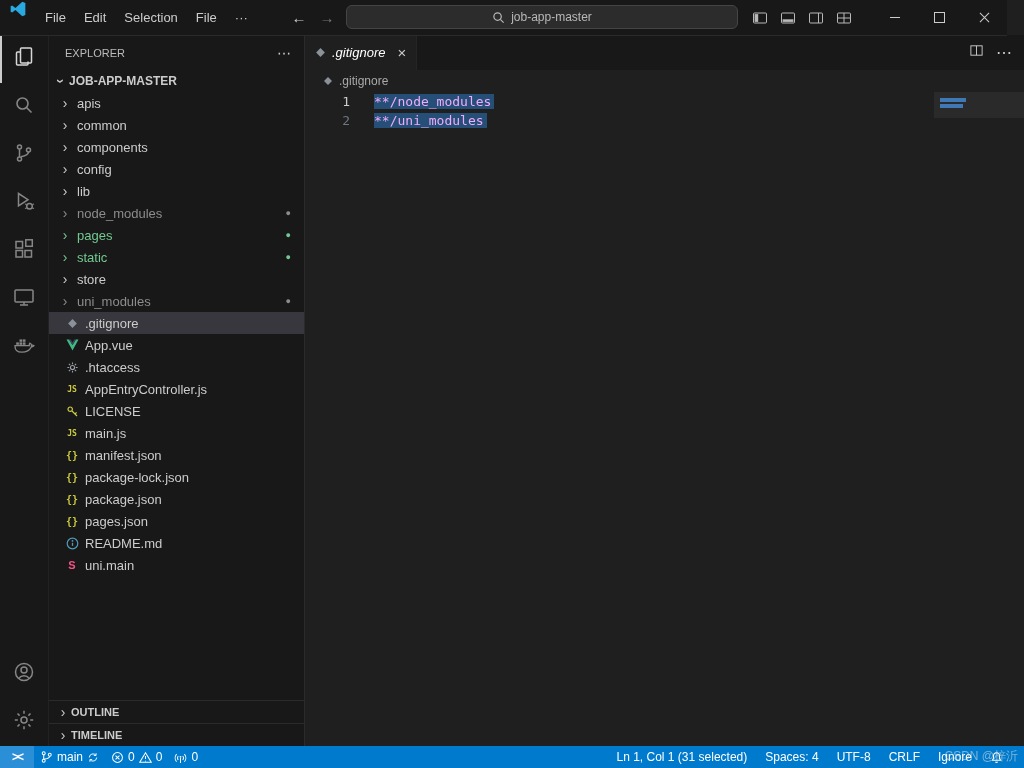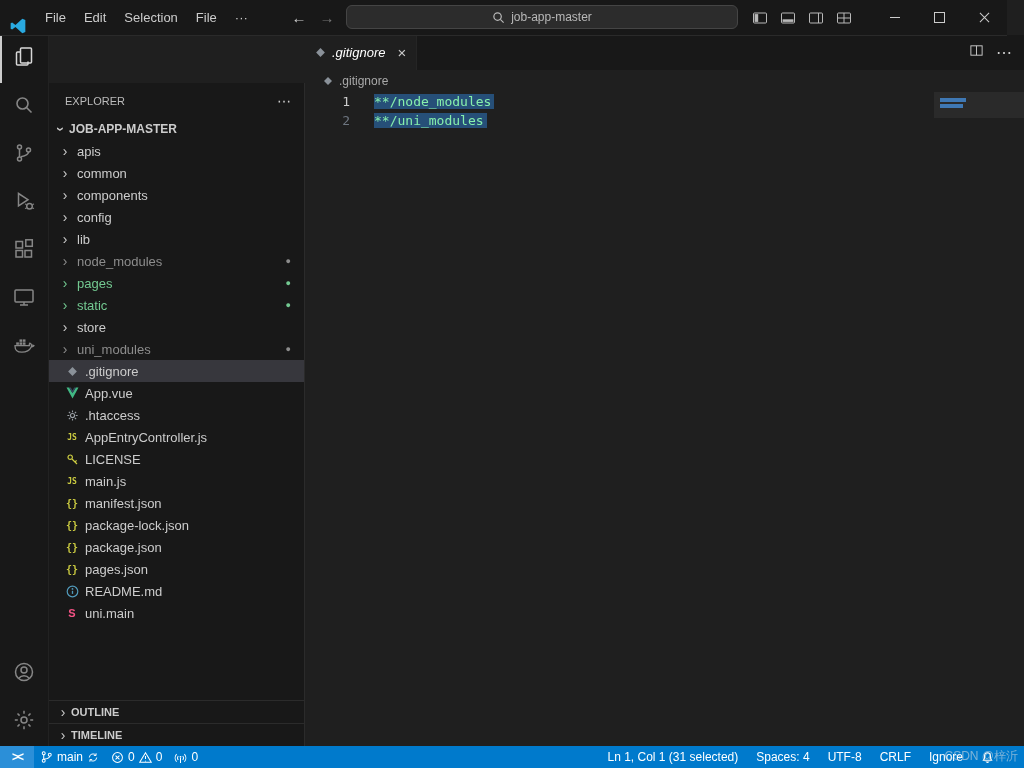--- a/index.html
+++ b/index.html
@@ -1,21 +1,21 @@
 <!DOCTYPE html>
 <html><head>
 <meta charset="utf-8">
 <style>
   html,body{margin:0;padding:0;width:1024px;height:768px;overflow:hidden;background:#1f1f1f;
     font-family:"Liberation Sans",sans-serif;color:#cccccc;-webkit-font-smoothing:antialiased;}
   .app{position:relative;width:1024px;height:768px;user-select:none;}
 
   
   .titlebar{position:absolute;top:0;left:0;right:17px;height:35px;background:#181818;
-    border-bottom:1px solid #2a2a2a;display:flex;align-items:flex-end;z-index:5;}
+    border-bottom:1px solid #2a2a2a;display:flex;align-items:flex-start;z-index:5;}
   .logo{display:flex;align-items:center;justify-content:center;width:36px;}
   .menus{display:flex;height:100%;align-items:center;}
   .menu-item{padding:0 9px;font-size:13px;color:#cccccc;height:100%;display:flex;align-items:center;cursor:default;}
   .nav-arrow{position:absolute;top:0;height:35px;width:26px;display:flex;align-items:center;justify-content:center;font-size:15px;}
   .nav-back{left:286px;color:#cfcfcf;}
   .nav-fwd{left:314px;color:#767676;}
   .cmd{position:absolute;left:346px;top:5px;width:390px;height:22px;background:#2c2c2c;
     border:1px solid #454545;border-radius:6px;display:flex;align-items:center;justify-content:center;
     gap:6px;color:#b8b8b8;font-size:12px;}
   .tb-right{position:absolute;right:0;top:0;height:35px;display:flex;align-items:center;}
@@ -28,21 +28,21 @@
   
   .main{position:absolute;top:35px;bottom:22px;left:0;right:0;display:flex;}
 
   
   .activitybar{width:48px;background:#181818;display:flex;flex-direction:column;border-right:1px solid #222;}
   .ab-item{height:48px;display:flex;align-items:center;justify-content:center;color:#868686;border-left:2px solid transparent;border-right:2px solid transparent;}
   .ab-item.active{color:#d7d7d7;border-left:2px solid #cccccc;}
   .ab-bottom{margin-top:auto;display:flex;flex-direction:column;}
 
   
-  .sidebar{width:255px;background:#181818;position:relative;display:flex;flex-direction:column;border-right:1px solid #2b2b2b;margin-top:48px;}
+  .sidebar{width:255px;background:#181818;position:relative;display:flex;flex-direction:column;border-right:1px solid #2b2b2b;}
   .sb-head{height:35px;display:flex;align-items:center;padding:0 12px 0 16px;font-size:11px;color:#bbbbbb;}
   .sb-more{margin-left:auto;color:#cccccc;font-size:14px;letter-spacing:1px;}
   .root-row{height:22px;display:flex;align-items:center;font-size:12px;font-weight:700;color:#cccccc;padding-left:4px;}
   .tree{flex:0 0 auto;}
   .row{height:22px;display:flex;align-items:center;font-size:13px;padding-left:8px;color:#cccccc;}
   .row.sel{background:#37373d;}
   .tw{width:16px;text-align:center;font-size:14px;line-height:1;color:inherit;}
   .tw.down{transform:rotate(90deg);}
   .ficon{width:18px;display:inline-flex;align-items:center;justify-content:center;margin-left:6px;}
   .lbl{margin-left:4px;white-space:nowrap;}
@@ -59,33 +59,33 @@
   .tabs{height:35px;background:#181818;display:flex;align-items:stretch;}
   .tab{display:flex;align-items:center;gap:6px;padding:0 10px;background:#1f1f1f;border-right:1px solid #252525;font-size:13px;color:#ffffff;}
   .tab-label{font-style:italic;}
   .tab-close{margin-left:6px;color:#cccccc;font-size:15px;line-height:1;}
   .ed-actions{margin-left:auto;display:flex;align-items:center;gap:12px;padding-right:12px;color:#cccccc;}
   .breadcrumb{height:22px;display:flex;align-items:center;gap:6px;padding-left:18px;font-size:12px;color:#a9a9a9;background:#1f1f1f;}
   .codewrap{position:absolute;top:57px;left:0;right:0;bottom:0;font-family:"DejaVu Sans Mono",monospace;font-size:13px;line-height:19px;}
   .cline{display:flex;height:19px;align-items:center;}
   .lnum{width:45px;text-align:right;color:#6e7681;flex:0 0 auto;}
   .lnum.cur{color:#cccccc;}
-  .ltext{margin-left:24px;white-space:pre;color:#86efac;}
+  .ltext{margin-left:24px;white-space:pre;color:#f0abfc;}
   .selsp{background:#264f78;padding-right:3px;}
   .minimap{position:absolute;top:0;right:0;width:90px;height:160px;}
   .mslider{position:absolute;left:0;right:0;top:0;height:26px;background:rgba(150,150,150,0.10);}
   .mmark{position:absolute;background:#3f78b4;height:4px;}
   .m1{left:6px;top:6px;width:26px;}
   .m2{left:6px;top:12px;width:23px;}
 
   
   .statusbar{position:absolute;bottom:0;left:0;right:0;height:22px;background:#007acc;display:flex;align-items:center;color:#ffffff;font-size:12px;z-index:4;}
   .st{display:flex;align-items:center;gap:4px;padding:0 6px;height:100%;}
   .remote{background:#2b8fd8;width:34px;justify-content:center;font-weight:700;letter-spacing:-2px;font-size:12px;padding:0;}
-  .st-right{margin-left:auto;display:flex;align-items:center;gap:6px;padding-right:24px;}
+  .st-right{margin-left:auto;display:flex;align-items:center;gap:6px;padding-right:15px;}
   .st svg{display:block;}
 
   .watermark{position:absolute;right:6px;bottom:3px;font-size:12px;color:rgba(225,225,225,0.55);z-index:50;}
 </style>
 </head>
 <body>
 
 <div class="app">
 
   <header class="titlebar">

